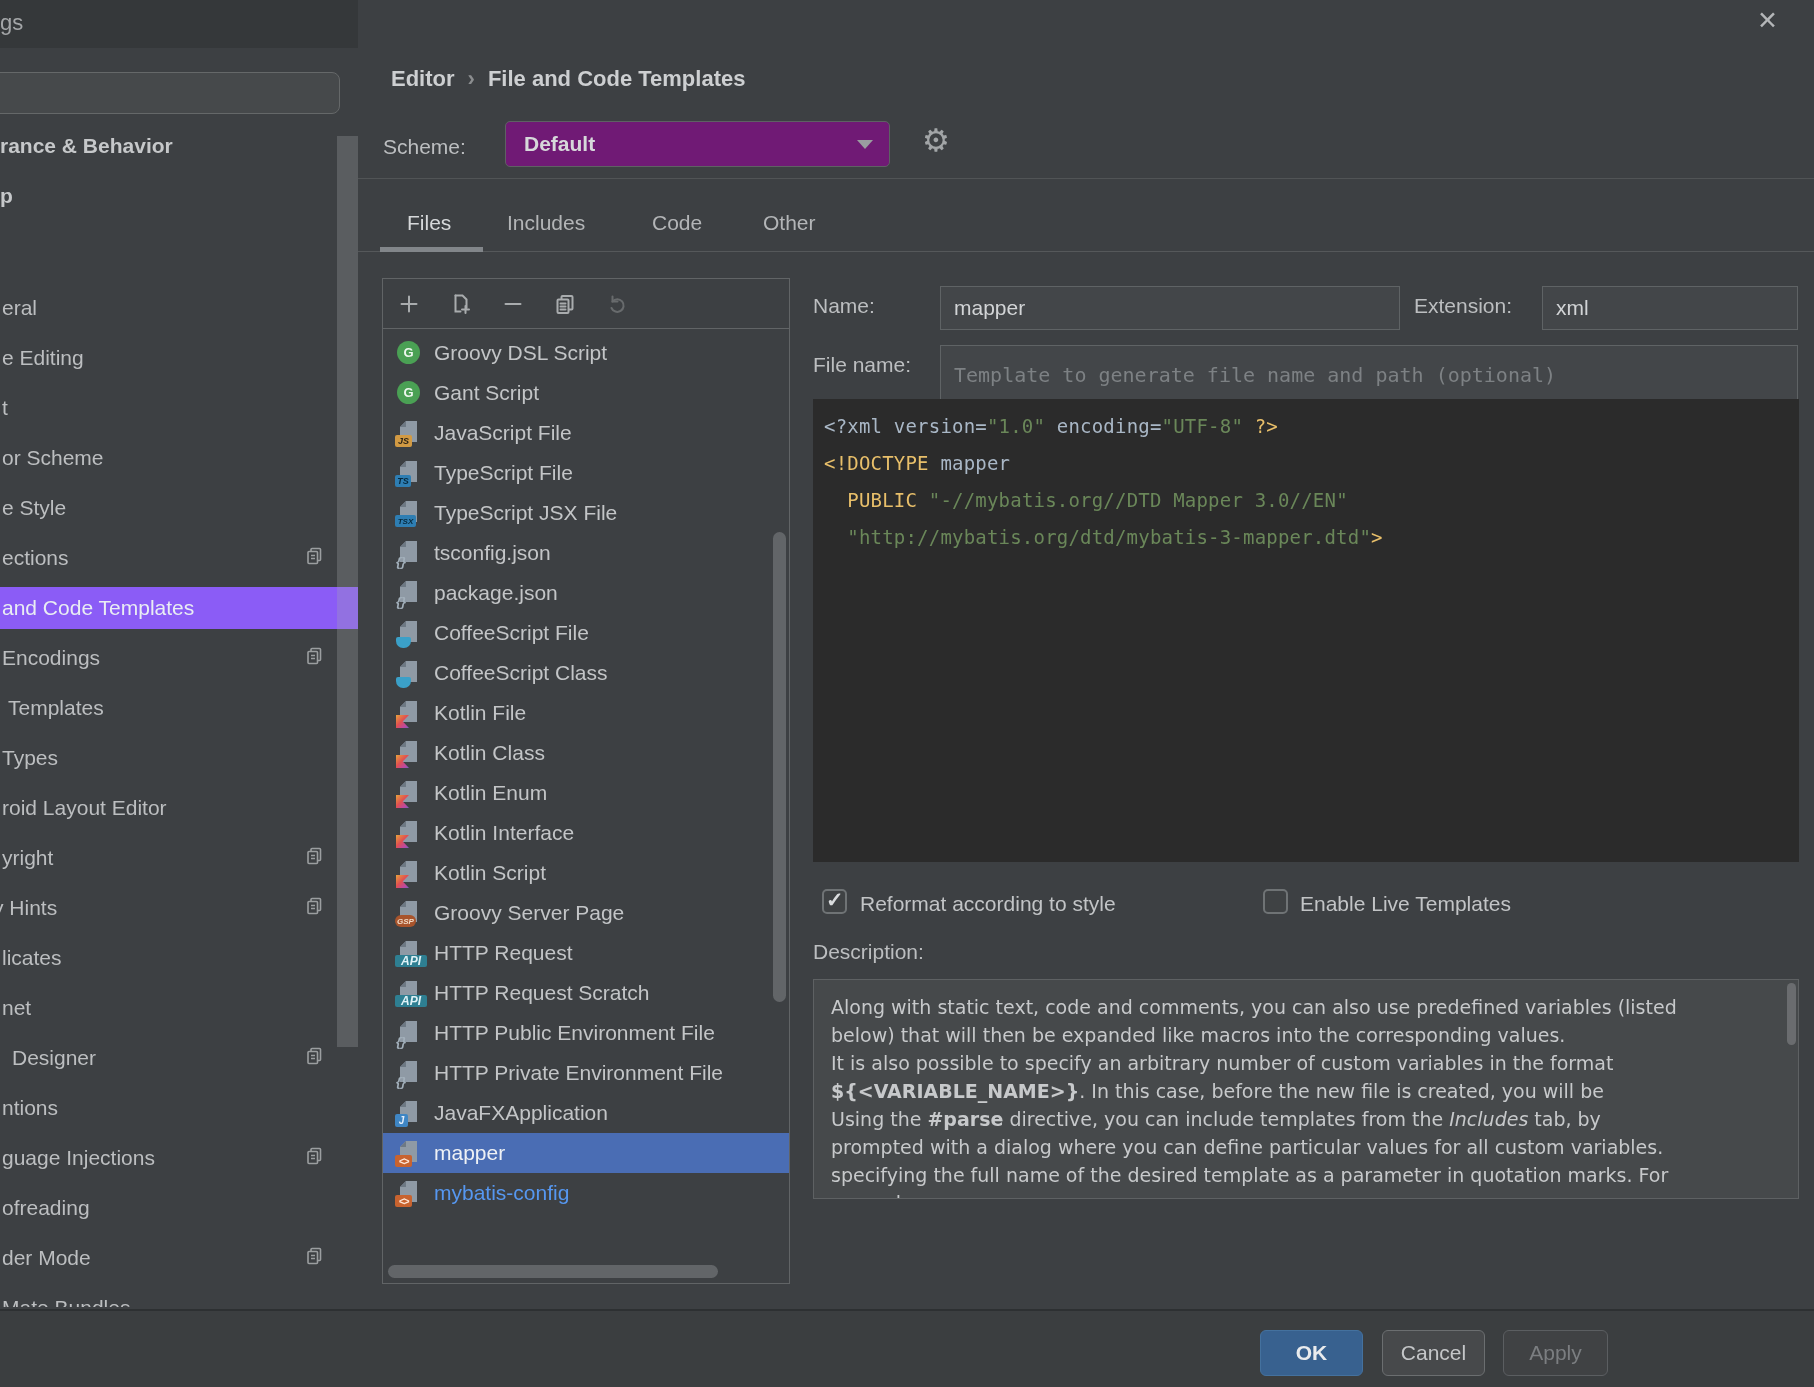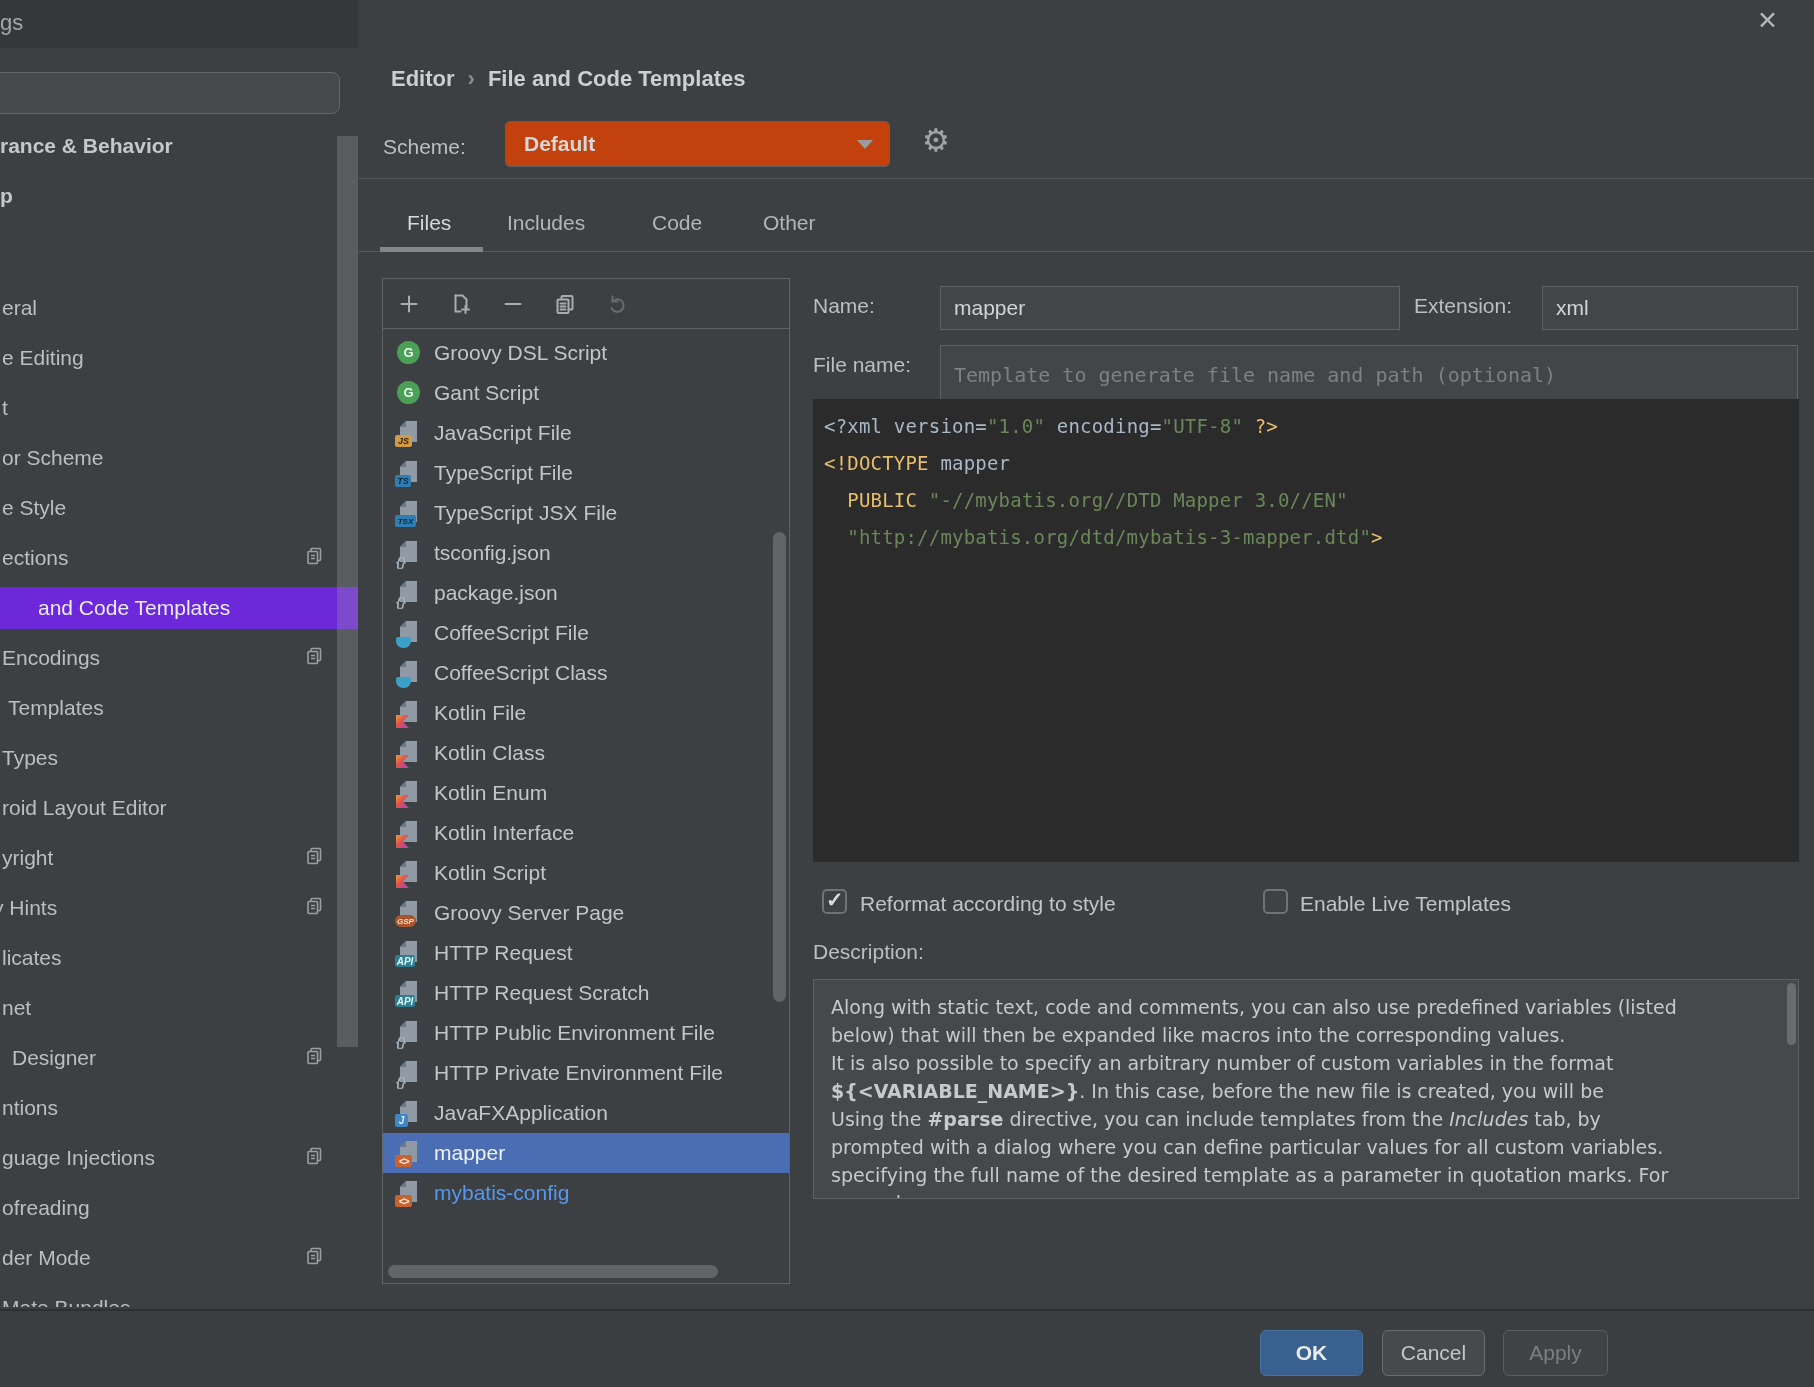--- a/index.html
+++ b/index.html
@@ -12,32 +12,32 @@
   .close{position:absolute;left:1757px;top:6px;font-size:25px;color:#b4b6b8;cursor:pointer;}
 
   
   .sidebar{position:absolute;left:0;top:48px;width:358px;height:1259px;overflow:hidden;background:#3d4043;}
   .search{position:absolute;left:-12px;top:24px;width:352px;height:42px;background:#46494b;
           border:1px solid #656869;border-radius:8px;box-sizing:border-box;color:#d0d2d4;
           font-size:20px;padding:0 12px;outline:none;}
   .sb-row{position:absolute;left:0;width:358px;height:42px;display:flex;align-items:center;
           font-size:21px;color:#bcbec0;cursor:pointer;}
   .sb-row.bold{font-weight:bold;color:#c6c8ca;}
-  .sb-row.sel{background:#6d28d9;color:#e9edf3;padding-left:36px;}
+  .sb-row.sel{background:#8b5cf6;color:#e9edf3;}
   .sb-row .lbl{white-space:pre;}
   .sb-copyicon{position:absolute;left:305px;top:50%;transform:translateY(-50%);}
   .sb-thumb{position:absolute;left:337px;top:88px;width:21px;height:911px;
             background:rgba(165,168,171,.28);}
 
   
   .crumbs{position:absolute;left:391px;top:66px;font-size:22px;font-weight:bold;color:#cdcfd1;}
   .crumb-sep{color:#8b8d8f;padding:0 13px;font-weight:bold;}
   .scheme-label{position:absolute;left:383px;top:135px;font-size:21px;color:#bcbec0;}
   .scheme-box{position:absolute;left:505px;top:121px;width:385px;height:46px;box-sizing:border-box;
-              border:1px solid #5e6163;border-radius:5px;background:#c2410c;display:flex;
+              border:1px solid #5e6163;border-radius:5px;background:#701a75;display:flex;
               align-items:center;cursor:pointer;}
   .scheme-value{font-size:21px;font-weight:bold;color:#d6d8da;margin-left:18px;flex:1;}
   .dd-arrow{width:0;height:0;border-left:8px solid transparent;border-right:8px solid transparent;
             border-top:9px solid #9a9da0;margin-right:16px;}
   .gear{position:absolute;left:922px;top:122px;font-size:31px;color:#a2a5a7;cursor:pointer;
         font-family:"DejaVu Sans",sans-serif;}
   .hsep1{position:absolute;left:358px;top:178px;width:1456px;height:1px;background:#515456;}
 
   
   .tab{position:absolute;top:211px;font-size:21px;color:#b3b5b7;cursor:pointer;}
@@ -63,21 +63,21 @@
        clip-path:polygon(6px 0,100% 0,100% 100%,0 100%,0 6px);}
   .doc::before{content:"";position:absolute;left:0;top:0;width:6px;height:6px;background:#6e7984;}
   .badge{position:absolute;left:-1px;bottom:-1px;font-weight:bold;border-radius:2px;
          display:flex;align-items:center;justify-content:center;
          font-family:"Liberation Sans",sans-serif;font-style:italic;}
   .badge.js{width:17px;height:12px;background:#d29a43;color:#2c2417;font-size:9px;}
   .badge.ts{width:16px;height:12px;background:#2e7eb3;color:#06293d;font-size:9px;}
   .badge.tsx{width:21px;height:12px;background:#2e7eb3;color:#06293d;font-size:8px;}
   .badge.json{background:none;color:#a3b0bb;font-size:13px;bottom:-3px;left:0px;}
   .badge.gsp{width:21px;height:12px;background:#a8542c;color:#f3ddc9;font-size:8px;border-radius:6px;}
-  .badge.api{width:20px;height:12px;background:#2e7f92;color:#dff2f6;font-size:10px;}
+  .badge.api{width:32px;height:12px;background:#2e7f92;color:#dff2f6;font-size:12px;}
   .badge.j{width:13px;height:13px;background:#3f86c4;color:#e4eefa;font-size:10px;}
   .badge.xml{width:17px;height:12px;background:#c8632f;color:#ffe9da;font-size:10px;letter-spacing:-1px;}
   .badge.kotlin{width:13px;height:13px;left:0;bottom:-2px;border-radius:0;
         background:linear-gradient(135deg,#e7a33c 0%,#e0504f 45%,#c2479c 75%,#7b5fc0 100%);
         clip-path:polygon(0 0,100% 0,52% 50%,100% 100%,0 100%);}
   .badge.coffee{left:0;bottom:-2px;width:15px;height:11px;background:#3ba0c8;
         border-radius:2px 2px 7px 7px;}
   .gcircle{position:absolute;left:1px;top:1px;width:23px;height:23px;border-radius:50%;
         background:#4aa054;color:#eef7ef;font-size:13px;font-weight:bold;
         display:flex;align-items:center;justify-content:center;}

